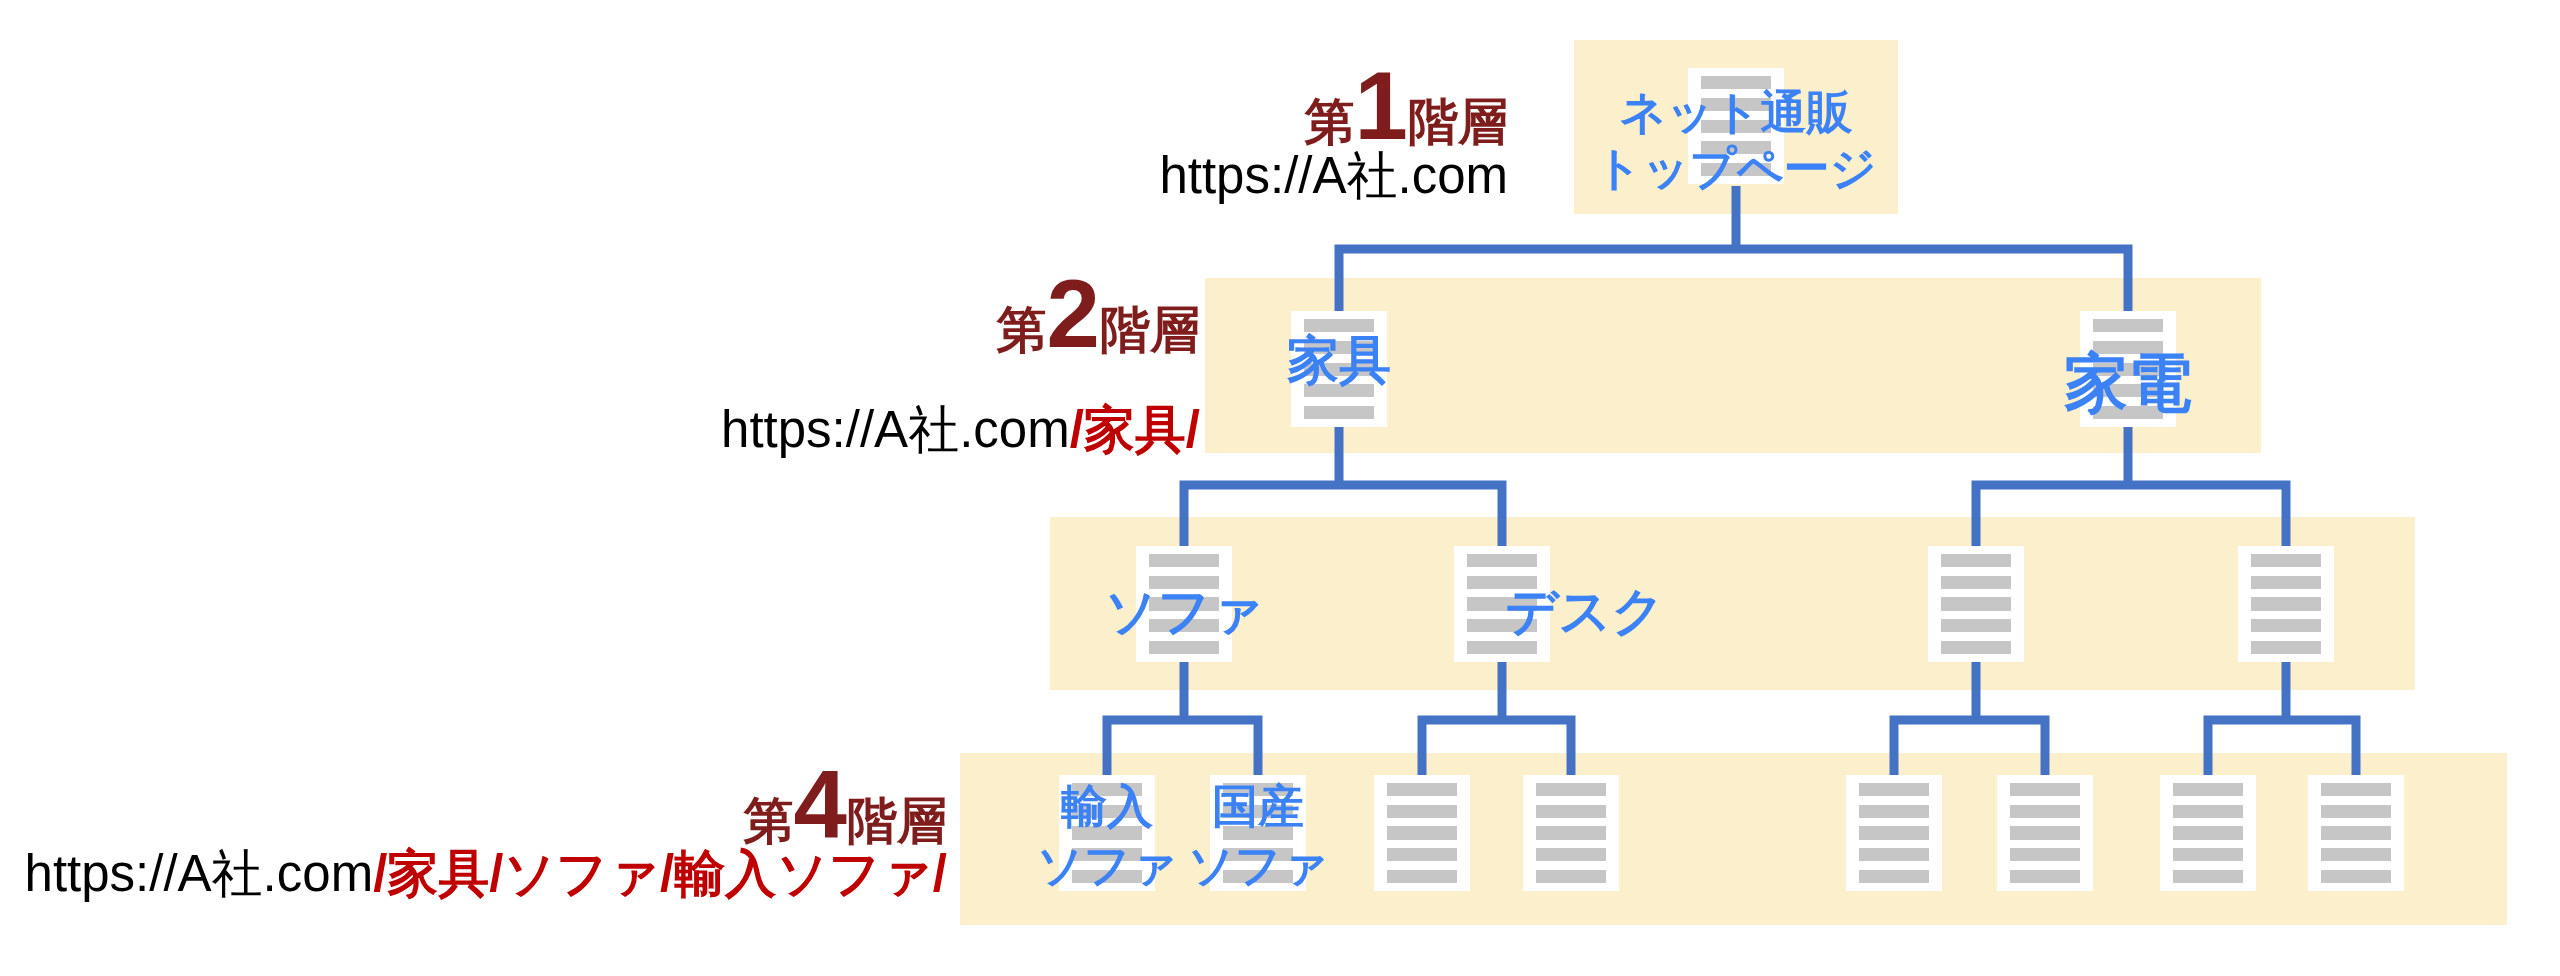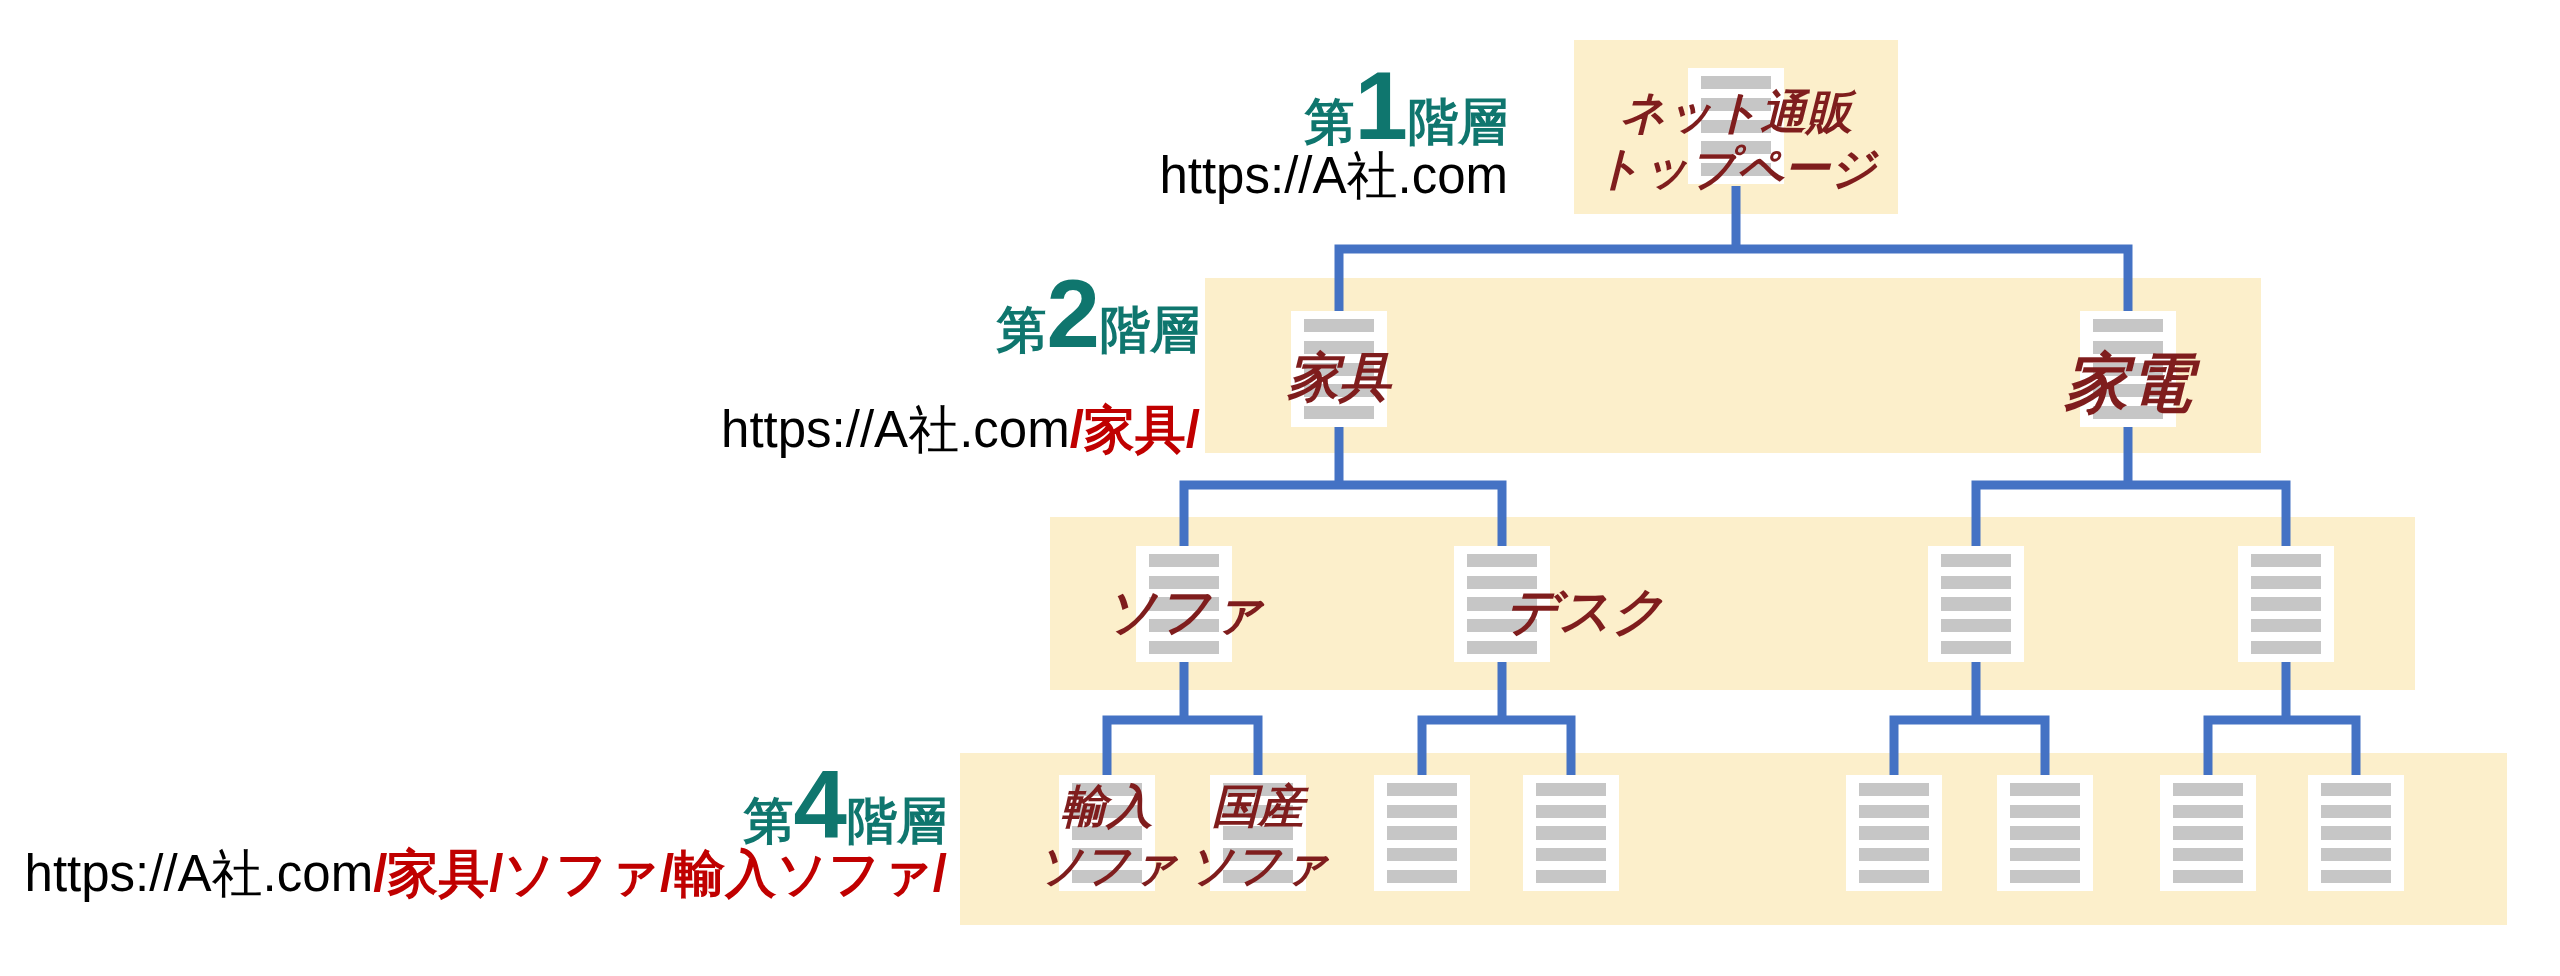--- a/index.html
+++ b/index.html
@@ -8,25 +8,25 @@
     font-family:"Liberation Sans","DejaVu Sans",sans-serif;
   }
   .band{position:absolute;background:#FCEFCB;z-index:1;}
   .connectors{position:absolute;left:0;top:0;z-index:2;}
   .doc{position:absolute;width:96px;height:116px;background:#ffffff;z-index:3;}
   .doc::before{
     content:"";position:absolute;left:13px;right:13px;top:8px;bottom:8px;
     background:repeating-linear-gradient(to bottom,#C6C6C6 0 13px,transparent 13px 21.75px);
   }
   .node-label{
-    position:absolute;z-index:4;color:#7f1d1d;font-weight:700;text-align:center;
-    line-height:1.28;white-space:nowrap;font-style:italic;
+    position:absolute;z-index:4;color:#3b82f6;font-weight:700;text-align:center;
+    line-height:1.28;white-space:nowrap;
   }
   .hier{
-    position:absolute;z-index:4;color:#0f766e;font-weight:700;line-height:1;
+    position:absolute;z-index:4;color:#7f1d1d;font-weight:700;line-height:1;
     white-space:nowrap;text-align:center;
   }
   .hier .hp,.hier .hs{font-size:50px;}
   .hier .hn{font-size:96px;}
   .url{
     position:absolute;z-index:4;color:#000;font-size:51px;line-height:1;
     white-space:nowrap;
   }
   .url .up{color:#C00000;font-weight:700;}
 </style>
@@ -63,21 +63,21 @@
   <div class="doc" style="left:1523px;top:775px;"></div>
   <div class="doc" style="left:1846px;top:775px;"></div>
   <div class="doc" style="left:1997px;top:775px;"></div>
   <div class="doc" style="left:2160px;top:775px;"></div>
   <div class="doc" style="left:2308px;top:775px;"></div>
 
   <div class="node-label" style="left:1511px;top:84px;width:450px;font-size:46px;line-height:1.22;">
     <div>ネット通販</div>
     <div>トップページ</div>
   </div>
-  <div class="node-label" style="left:1239px;top:344px;width:200px;font-size:52px;">家具</div>
+  <div class="node-label" style="left:1239px;top:327px;width:200px;font-size:52px;">家具</div>
   <div class="node-label" style="left:2028px;top:343px;width:200px;font-size:64px;">家電</div>
   <div class="node-label" style="left:1074px;top:578px;width:220px;font-size:52px;">ソファ</div>
   <div class="node-label" style="left:1475px;top:578px;width:220px;font-size:52px;">デスク</div>
   <div class="node-label" style="left:992px;top:777px;width:230px;font-size:46px;">
     <div>輸入</div>
     <div>ソファ</div>
   </div>
   <div class="node-label" style="left:1143px;top:777px;width:230px;font-size:46px;">
     <div>国産</div>
     <div>ソファ</div>

